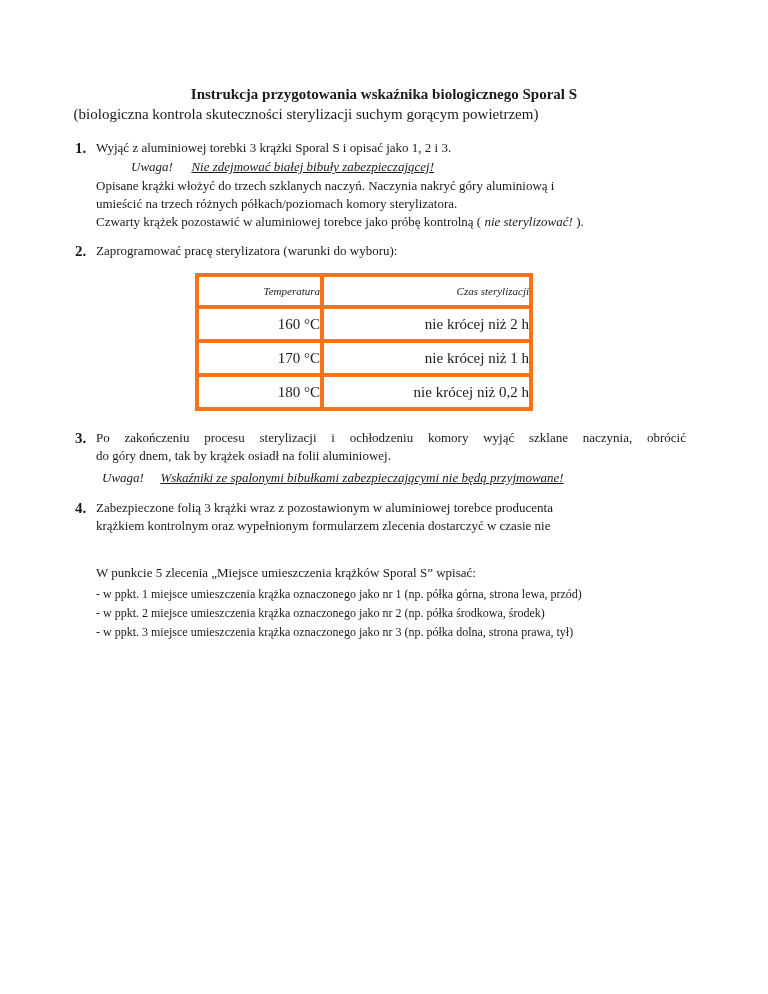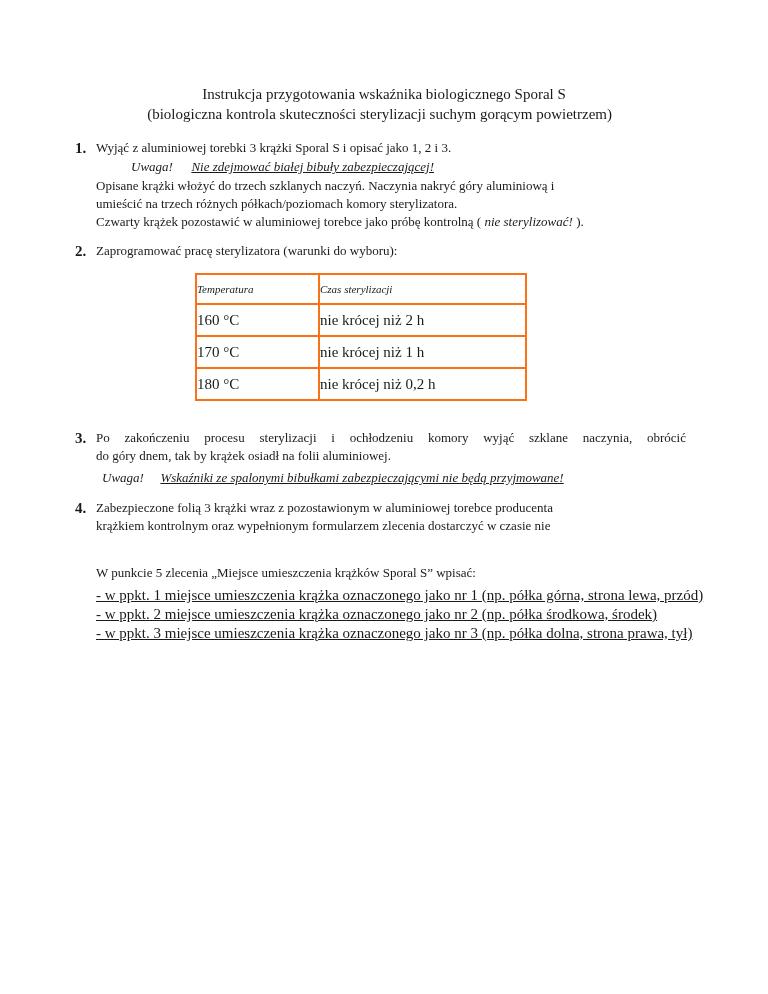--- a/index.html
+++ b/index.html
@@ -11,44 +11,44 @@
       width: 768px;
       height: 994px;
       position: relative;
       font-family: "Liberation Serif", "DejaVu Serif", serif;
       color: #1a1a1a;
       overflow: hidden;
     }
     .page { position: absolute; left: 0; top: 0; width: 768px; height: 994px; }
     .title {
       position: absolute; left: 0; top: 86px; width: 768px;
-      text-align: center; font-weight: normal; font-size: 15px;
+      text-align: center; font-weight: bold; font-size: 15px;
     }
     .subtitle {
       position: absolute; left: 0; top: 106px; width: 612px;
-      text-align: right; font-size: 15px;
+      text-align: center; font-size: 15px;
     }
     .num {
       position: absolute; left: 75px; font-weight: bold; font-size: 15px;
     }
     .line {
       position: absolute; left: 96px; font-size: 13px; white-space: nowrap;
     }
     .just { width: 590px; text-align: justify; text-align-last: justify; }
     .warn-label { font-style: italic; }
     .warn-text { font-style: italic; text-decoration: underline; }
     .it { font-style: italic; }
-    .small { font-size: 15px; text-decoration: underline; }
+    .small { font-size: 12px; }
     table.steril {
       position: absolute; left: 195px; top: 273px;
       border-collapse: collapse; border: 1.5px solid #222;
       font-size: 15px;
     }
     table.steril th, table.steril td {
-      border: 2px solid #f97316; text-align: left; padding: 0;
+      border: 4px solid #f97316; text-align: right; padding: 0;
     }
     table.steril th {
       font-weight: normal; font-style: italic; font-size: 11px; height: 28px;
     }
     table.steril td { height: 30px; }
     .col1 { width: 121px; }
     .col2 { width: 205px; }
   </style>
 </head>
 <body>

